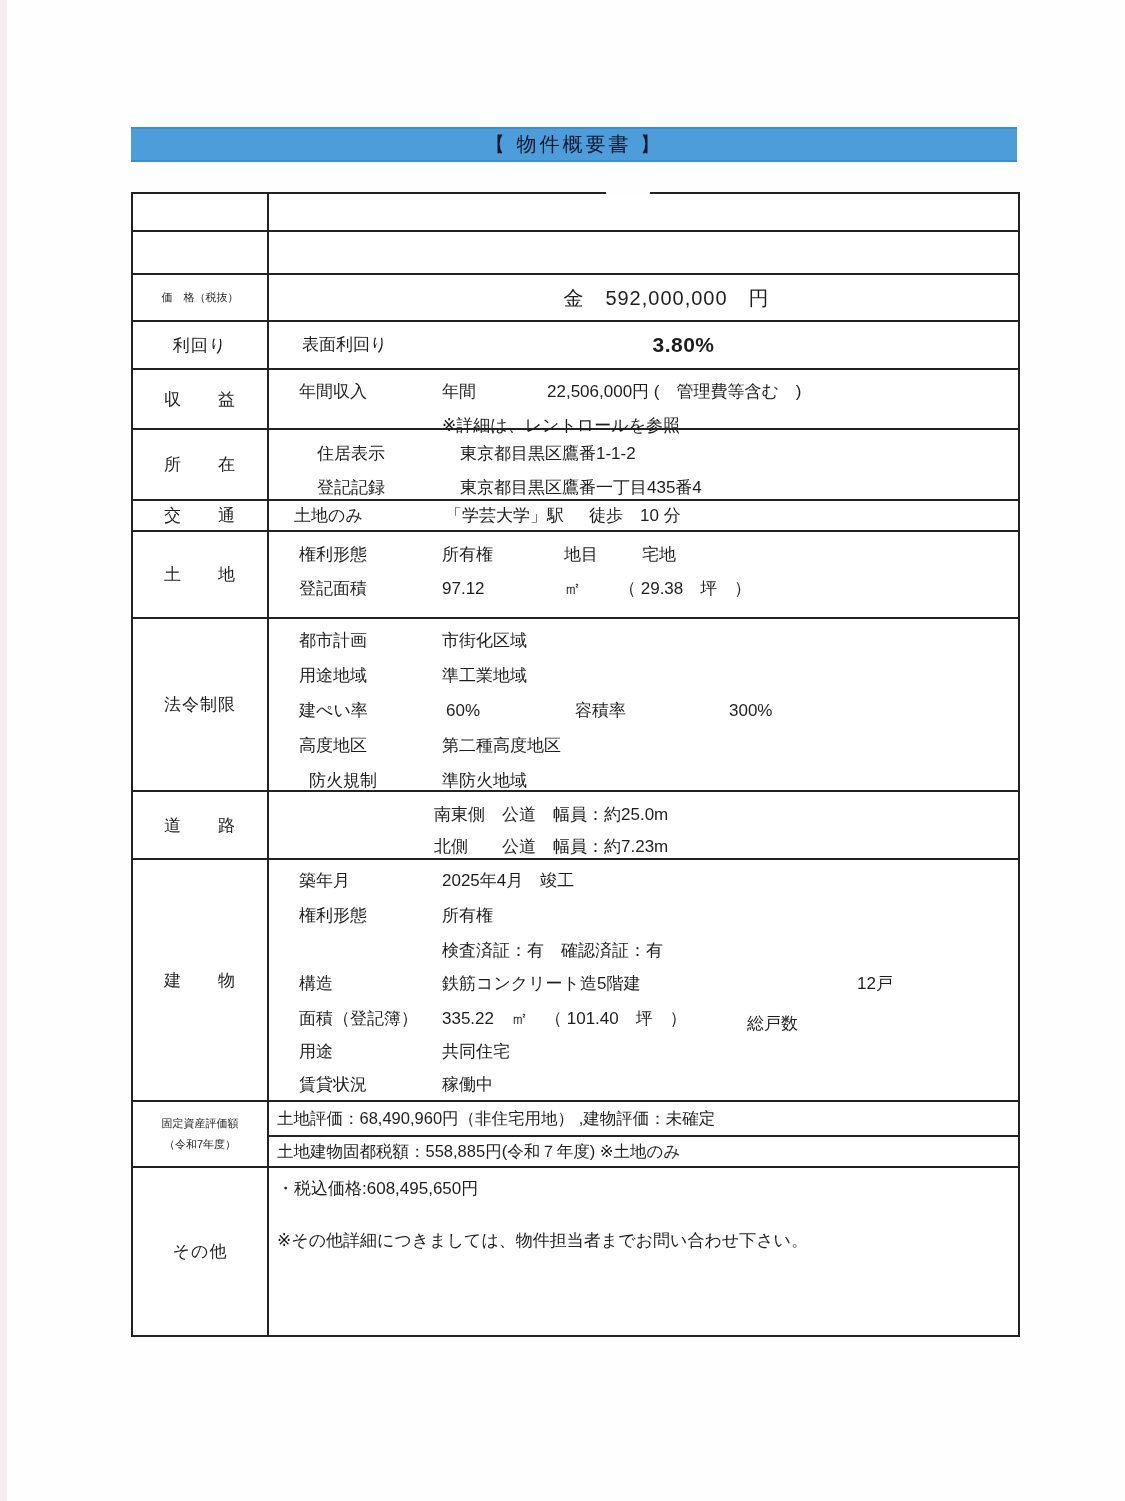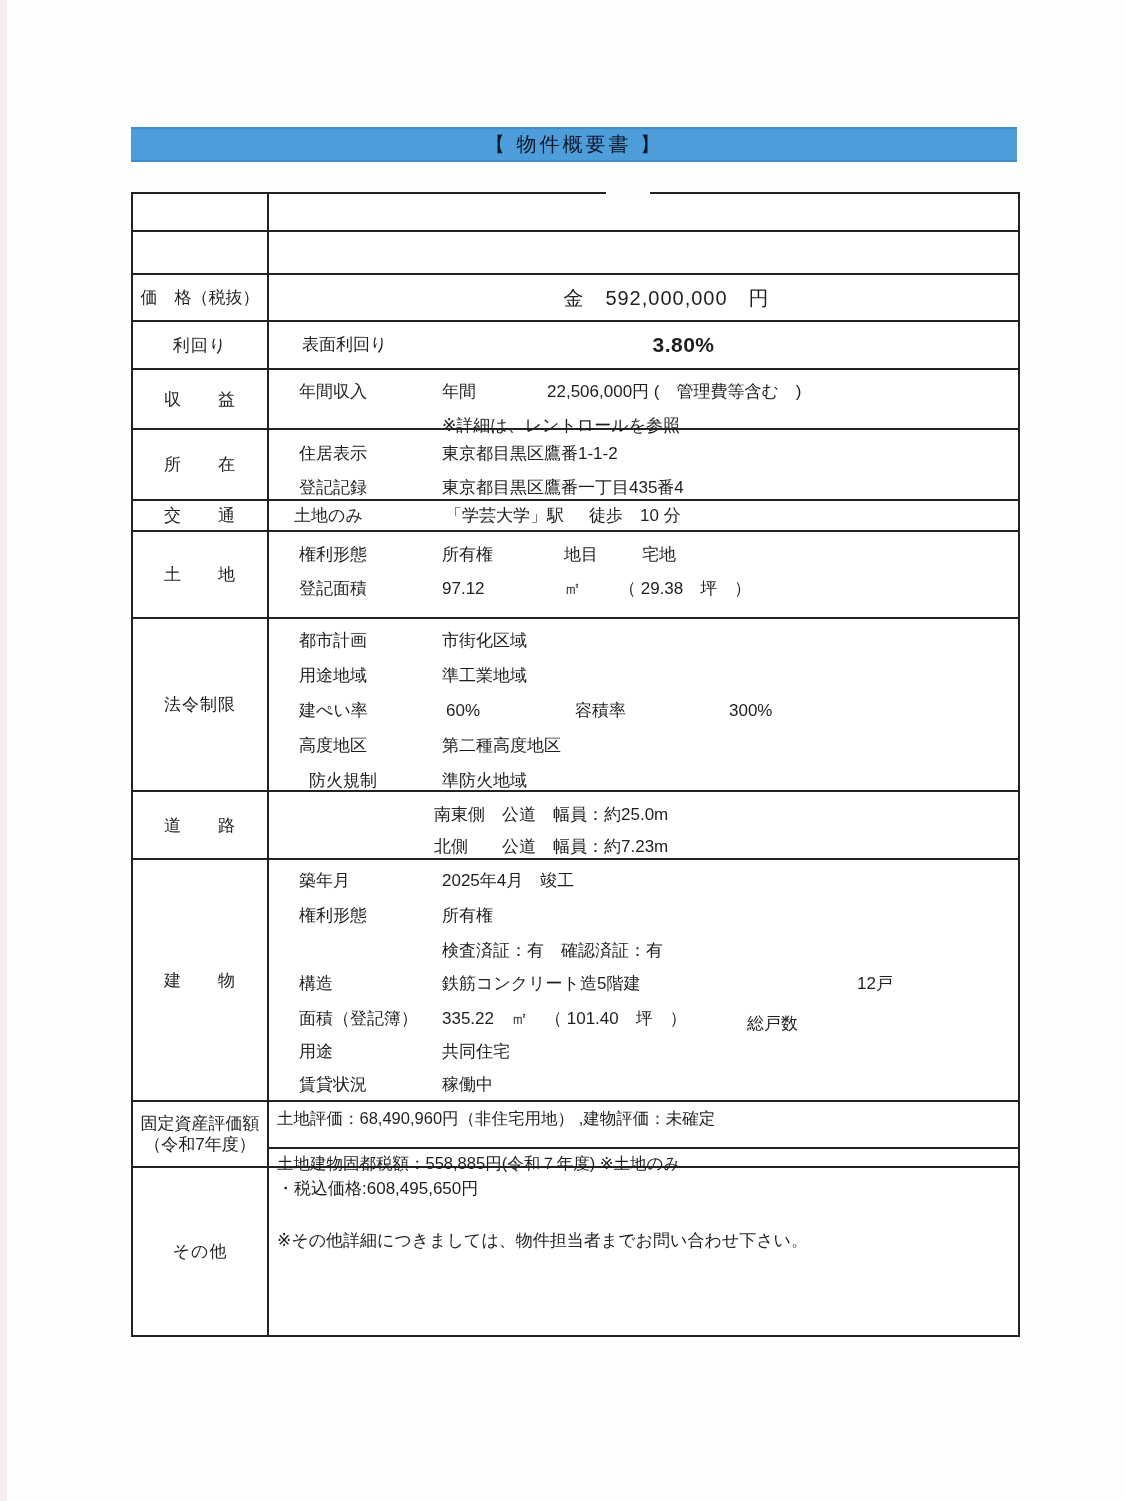--- a/index.html
+++ b/index.html
@@ -25,35 +25,35 @@
   }
   .row{display:flex;box-sizing:border-box;}
   .row + .row{border-top:2px solid #222222;}
   .label-cell{
     width:136px;flex-shrink:0;box-sizing:border-box;
     border-right:2px solid #222222;
     display:flex;flex-direction:column;align-items:center;justify-content:center;
     font-size:17px;line-height:21px;text-align:center;
     letter-spacing:1px;
   }
-  .label-small{font-size:17px;letter-spacing:0;}
+  .label-small{font-size:11px;letter-spacing:0;}
   .content-cell{position:relative;flex:1;font-size:17px;}
   .seg{position:absolute;white-space:nowrap;line-height:22px;}
   .vcenter{top:50%;transform:translateY(-50%);}
   .center-text{
     position:absolute;left:0;right:0;top:50%;transform:translateY(-50%);
     text-align:center;font-size:20px;padding-left:46px;letter-spacing:1px;
   }
   .big-val{
     position:absolute;left:0;right:0;top:50%;transform:translateY(-50%);
     text-align:center;font-weight:bold;font-size:21px;padding-left:80px;
     letter-spacing:0.5px;
   }
   .split-line{
-    height:45px;line-height:32px;padding-left:8px;box-sizing:border-box;
+    height:33px;line-height:32px;padding-left:8px;box-sizing:border-box;
     font-size:16.5px;white-space:nowrap;
   }
   .split-line + .split-line{border-top:2px solid #222222;height:31px;line-height:28px;}
   .border-gap{position:absolute;left:606px;top:190px;width:44px;height:5px;background:#fefefe;}
 </style>
 </head>
 <body>
 
 <div class="page">
   <div class="scan-edge"></div>
@@ -94,21 +94,21 @@
         <div class="label-cell">
           <div>収　　益</div>
         </div>
         <div class="content-cell">
           <span class="seg" style="left: 30px; top: 11px;">年間収入</span>
           <span class="seg" style="left: 173px; top: 11px;">年間</span>
           <span class="seg" style="left: 278px; top: 11px;">22,506,000円 (　管理費等含む　)</span>
           <span class="seg" style="left: 173px; top: 45px;">※詳細は、レントロールを参照</span>
         </div>
       </div>
-      <div class="row" style="height: 71px;">
+      <div class="row" style="height: 71px; gap: 18px;">
         <div class="label-cell">
           <div>所　　在</div>
         </div>
         <div class="content-cell">
           <span class="seg" style="left: 30px; top: 13px;">住居表示</span>
           <span class="seg" style="left: 173px; top: 13px;">東京都目黒区鷹番1-1-2</span>
           <span class="seg" style="left: 30px; top: 47px;">登記記録</span>
           <span class="seg" style="left: 173px; top: 47px;">東京都目黒区鷹番一丁目435番4</span>
         </div>
       </div>

